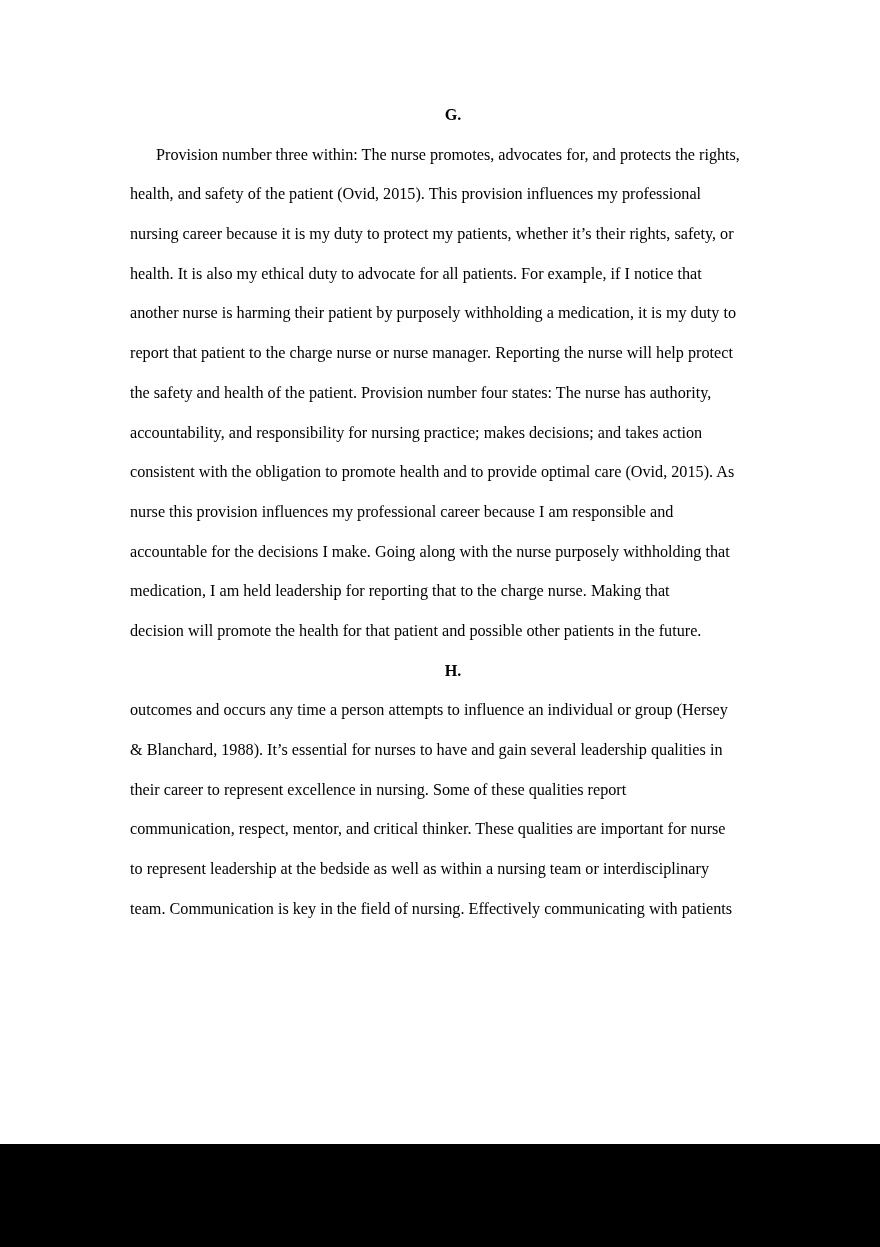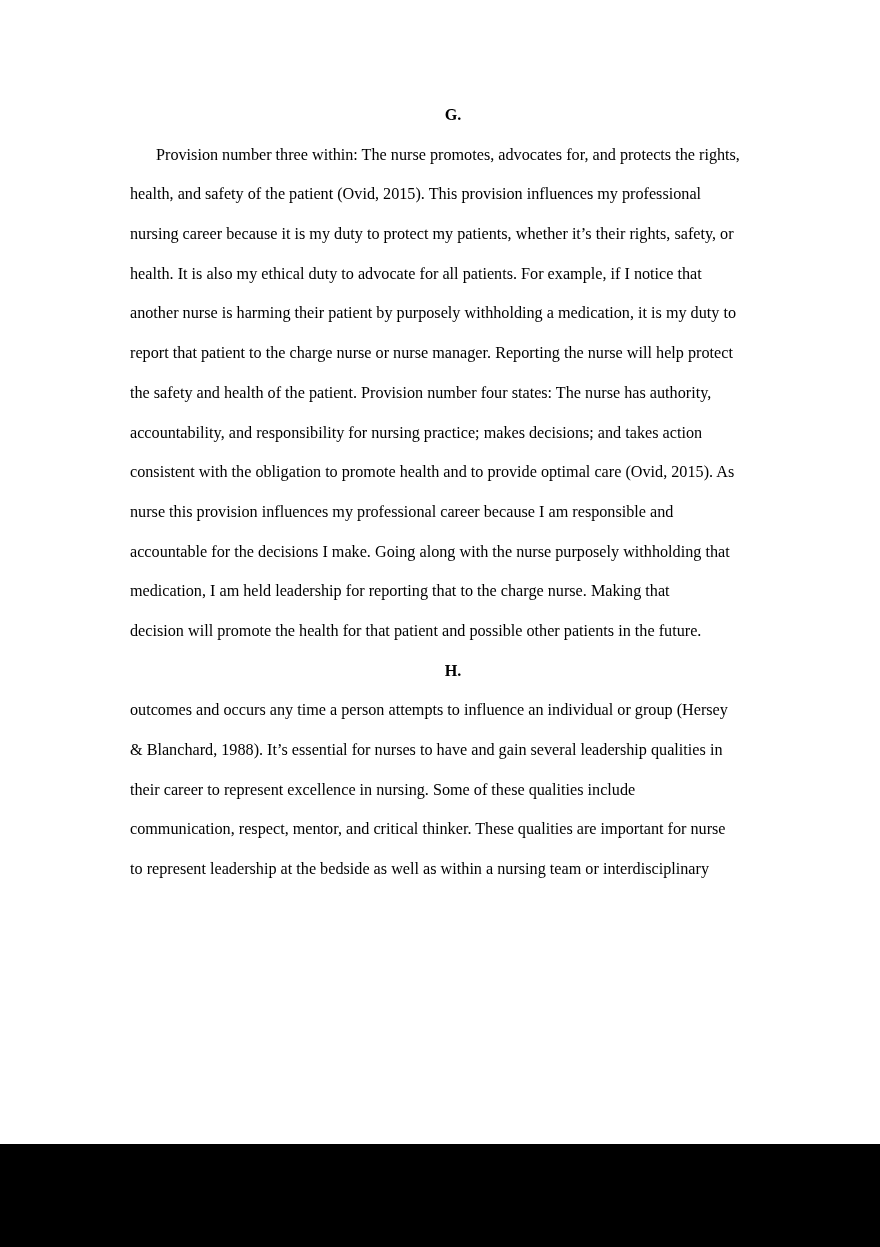--- a/index.html
+++ b/index.html
@@ -72,21 +72,22 @@
       <div class="line">nurse this provision influences my professional career because I am responsible and</div>
       <div class="line">accountable for the decisions I make. Going along with the nurse purposely withholding that</div>
       <div class="line">medication, I am held leadership for reporting that to the charge nurse. Making that</div>
       <div class="line">decision will promote the health for that patient and possible other patients in the future.</div>
     </div>
 
     <div class="line heading">H.</div>
     <div>
       <div class="line">outcomes and occurs any time a person attempts to influence an individual or group (Hersey</div>
       <div class="line">&amp; Blanchard, 1988). It’s essential for nurses to have and gain several leadership qualities in</div>
-      <div class="line">their career to represent excellence in nursing. Some of these qualities include</div>
+      <div class="line">their career to represent excellence in nursing. Some of these qualities report</div>
       <div class="line">communication, respect, mentor, and critical thinker. These qualities are important for nurse</div>
       <div class="line">to represent leadership at the bedside as well as within a nursing team or interdisciplinary</div>
+      <div class="line">team. Communication is key in the field of nursing. Effectively communicating with patients</div>
     </div>
 
   </div>
 </div>
 
 <div class="bottom-bar"></div>
 
 </body></html>

